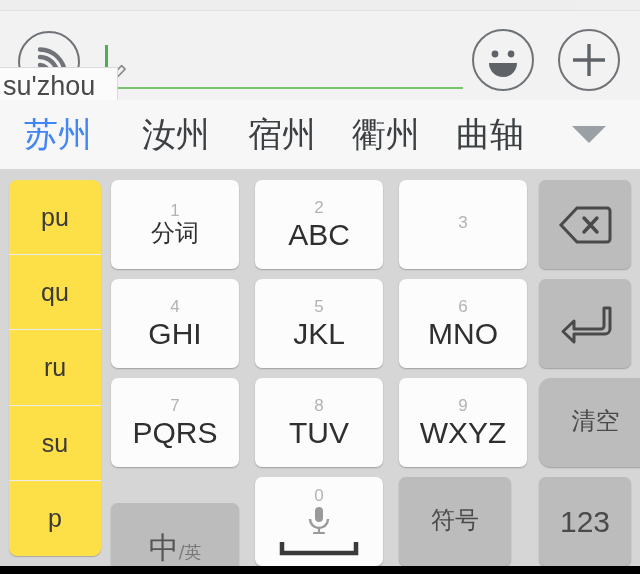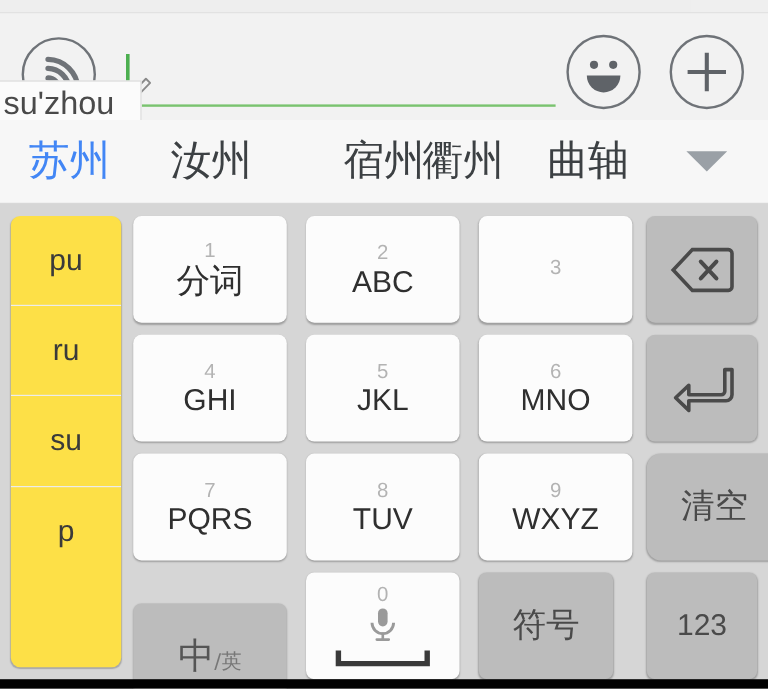--- a/index.html
+++ b/index.html
@@ -180,27 +180,27 @@
   .key.light { background: #fcfcfc; }
   .key.dark  { background: #bcbcbc; }
 
   .key-num {
     font-size: 17px;
     color: #b3b3b3;
     line-height: 1;
     margin-bottom: 4px;
   }
   .key-main {
-    font-size: 25px;
+    font-size: 30px;
     color: #2f2f2f;
     line-height: 1;
   }
   .key-main.cjk {
-    font-family: Liberation Serif, serif;
-    font-size: 28px;
+    font-family: Liberation Mono, monospace;
+    font-size: 24px;
   }
   .key-main.dark-label {
     color: #4a4a4a;
   }
   .zh-en {
     font-family: "DejaVu Sans", "Liberation Sans", sans-serif;
     color: #555;
     line-height: 1;
   }
   .zh-en .big { font-size: 30px; }
@@ -251,30 +251,31 @@
           <path d="M29 13 V45 M13 29 H45" stroke="#5f6368" stroke-width="3.4" stroke-linecap="butt"></path>
         </svg>
       </div>
 
     </div>
   </div>
 
   <div id="candbar">
     <div class="cand" style="left:142px;">汝州</div>
     <div class="cand selected" style="left:24px;">苏州</div>
-    <div class="cand" style="left:248px;margin-left:38px;">宿州</div>
+    <div class="cand" style="left:248px;">宿州</div>
     <div class="cand" style="left:352px;">衢州</div>
     <div class="cand" style="left:456px;">曲轴</div>
     <div id="cand-arrow"></div>
   </div>
 
   <div id="keyboard">
 
     <div id="pinyin-col">
       <div class="pinyin-item">pu</div>
+      <div class="pinyin-item">qu</div>
       <div class="pinyin-item">ru</div>
       <div class="pinyin-item">su</div>
       <div class="pinyin-item">p</div>
     </div>
 
     <div class="key light" style="left:111px; top:10px; width:128px; height:89px;">
       <span class="key-num">1</span>
       <span class="key-main cjk">分词</span>
     </div>
     <div class="key light" style="left:255px; top:10px; width:128px; height:89px;">

